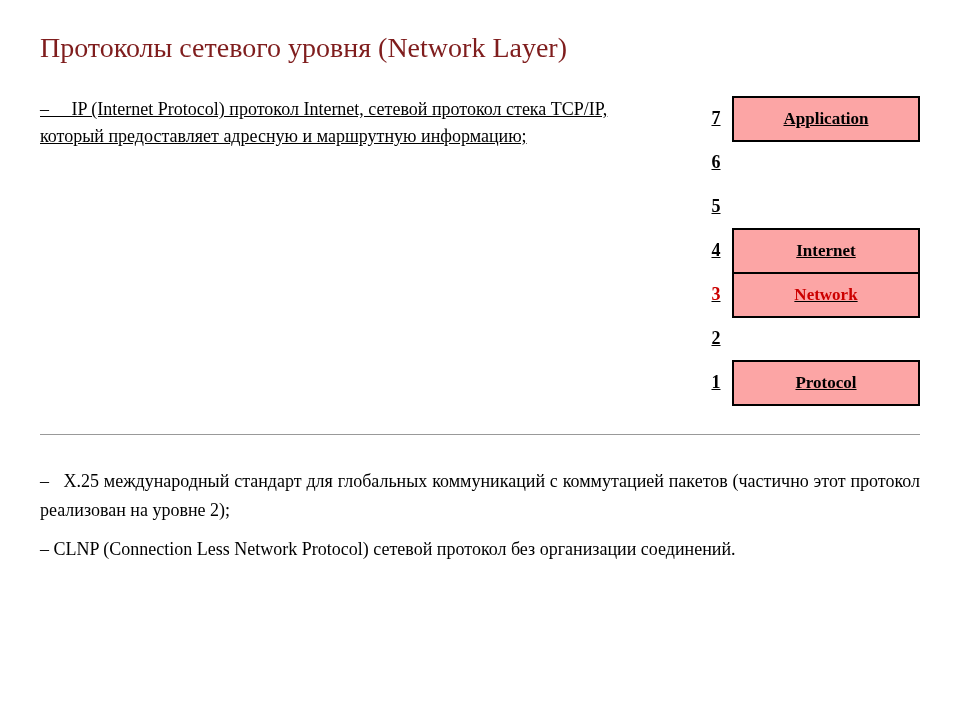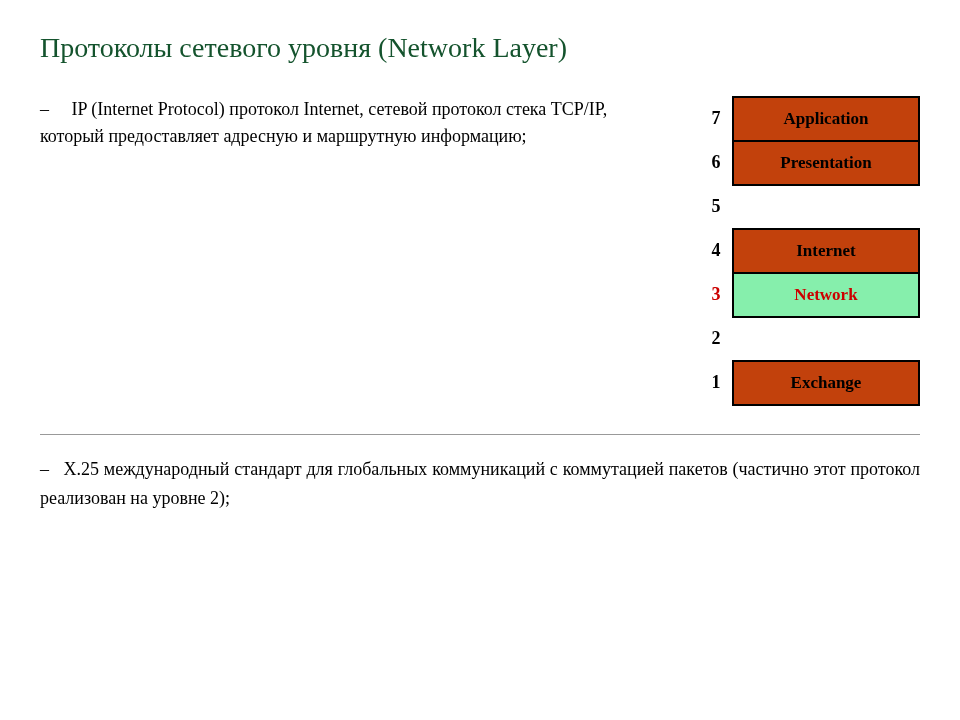--- a/index.html
+++ b/index.html
@@ -9,29 +9,30 @@
       font-family: "Times New Roman", Times, serif;
       width: 960px;
       min-height: 720px;
       padding: 30px 40px;
       color: #000;
     }
 
     .page-title {
       font-size: 28px;
       font-weight: normal;
-      color: #14532d;
+      color: #7f1d1d;
       margin-bottom: 30px;
       line-height: 1.3;
     }
 
     .content-area {
       display: flex;
       gap: 30px;
       margin-bottom: 30px;
+      text-decoration: underline;
     }
 
     .left-text {
       flex: 1;
       font-size: 18px;
       line-height: 1.5;
     }
 
     .left-text p {
       margin-bottom: 14px;
@@ -66,39 +67,39 @@
     }
 
     .osi-layer {
       flex: 1;
       border: 2px solid #000;
       display: flex;
       align-items: center;
       justify-content: center;
       font-size: 17px;
       font-weight: bold;
-      background: #c2410c;
+      background: #fca5a5;
       margin-bottom: -2px;
     }
 
     .osi-layer.active {
-      background: #86efac;
+      background: #fca5a5;
       color: #cc0000;
       font-weight: bold;
     }
 
     .osi-layer.active span {
       color: #cc0000;
     }
 
     .bottom-text {
       font-size: 18px;
       line-height: 1.6;
       border-top: 1px solid #999;
-      padding-top: 20px;
+      padding-top: 32px;
     }
 
     .bottom-text p {
       margin-bottom: 10px;
       text-align: justify;
     }
   </style>
 </head>
 <body>
 
@@ -112,23 +113,20 @@
   <div class="osi-diagram">
 
   <div class="osi-row">
         <div class="osi-number">7</div>
         <div class="osi-layer">
           <span>Application</span>
         </div>
       </div>
       <div class="osi-row">
         <div class="osi-number">6</div>
-        <div class="osi-layer">
-          <span>Presentation</span>
-        </div>
       </div>
       <div class="osi-row">
         <div class="osi-number">5</div>
       </div>
       <div class="osi-row">
         <div class="osi-number">4</div>
         <div class="osi-layer">
           <span>Internet</span>
         </div>
       </div>
@@ -137,21 +135,22 @@
         <div class="osi-layer active">
           <span>Network</span>
         </div>
       </div>
       <div class="osi-row">
         <div class="osi-number">2</div>
       </div>
       <div class="osi-row">
         <div class="osi-number">1</div>
         <div class="osi-layer">
-          <span>Exchange</span>
+          <span>Protocol</span>
         </div>
       </div>
     </div>
 </div>
 
 <div class="bottom-text">
   <p style="text-align:justify;">– &nbsp; X.25 международный стандарт для глобальных коммуникаций с коммутацией пакетов (частично этот протокол реализован на уровне 2);</p>
+  <p>– CLNP (Connection Less Network Protocol) сетевой протокол без организации соединений.</p>
 </div>
 
 </body></html>

